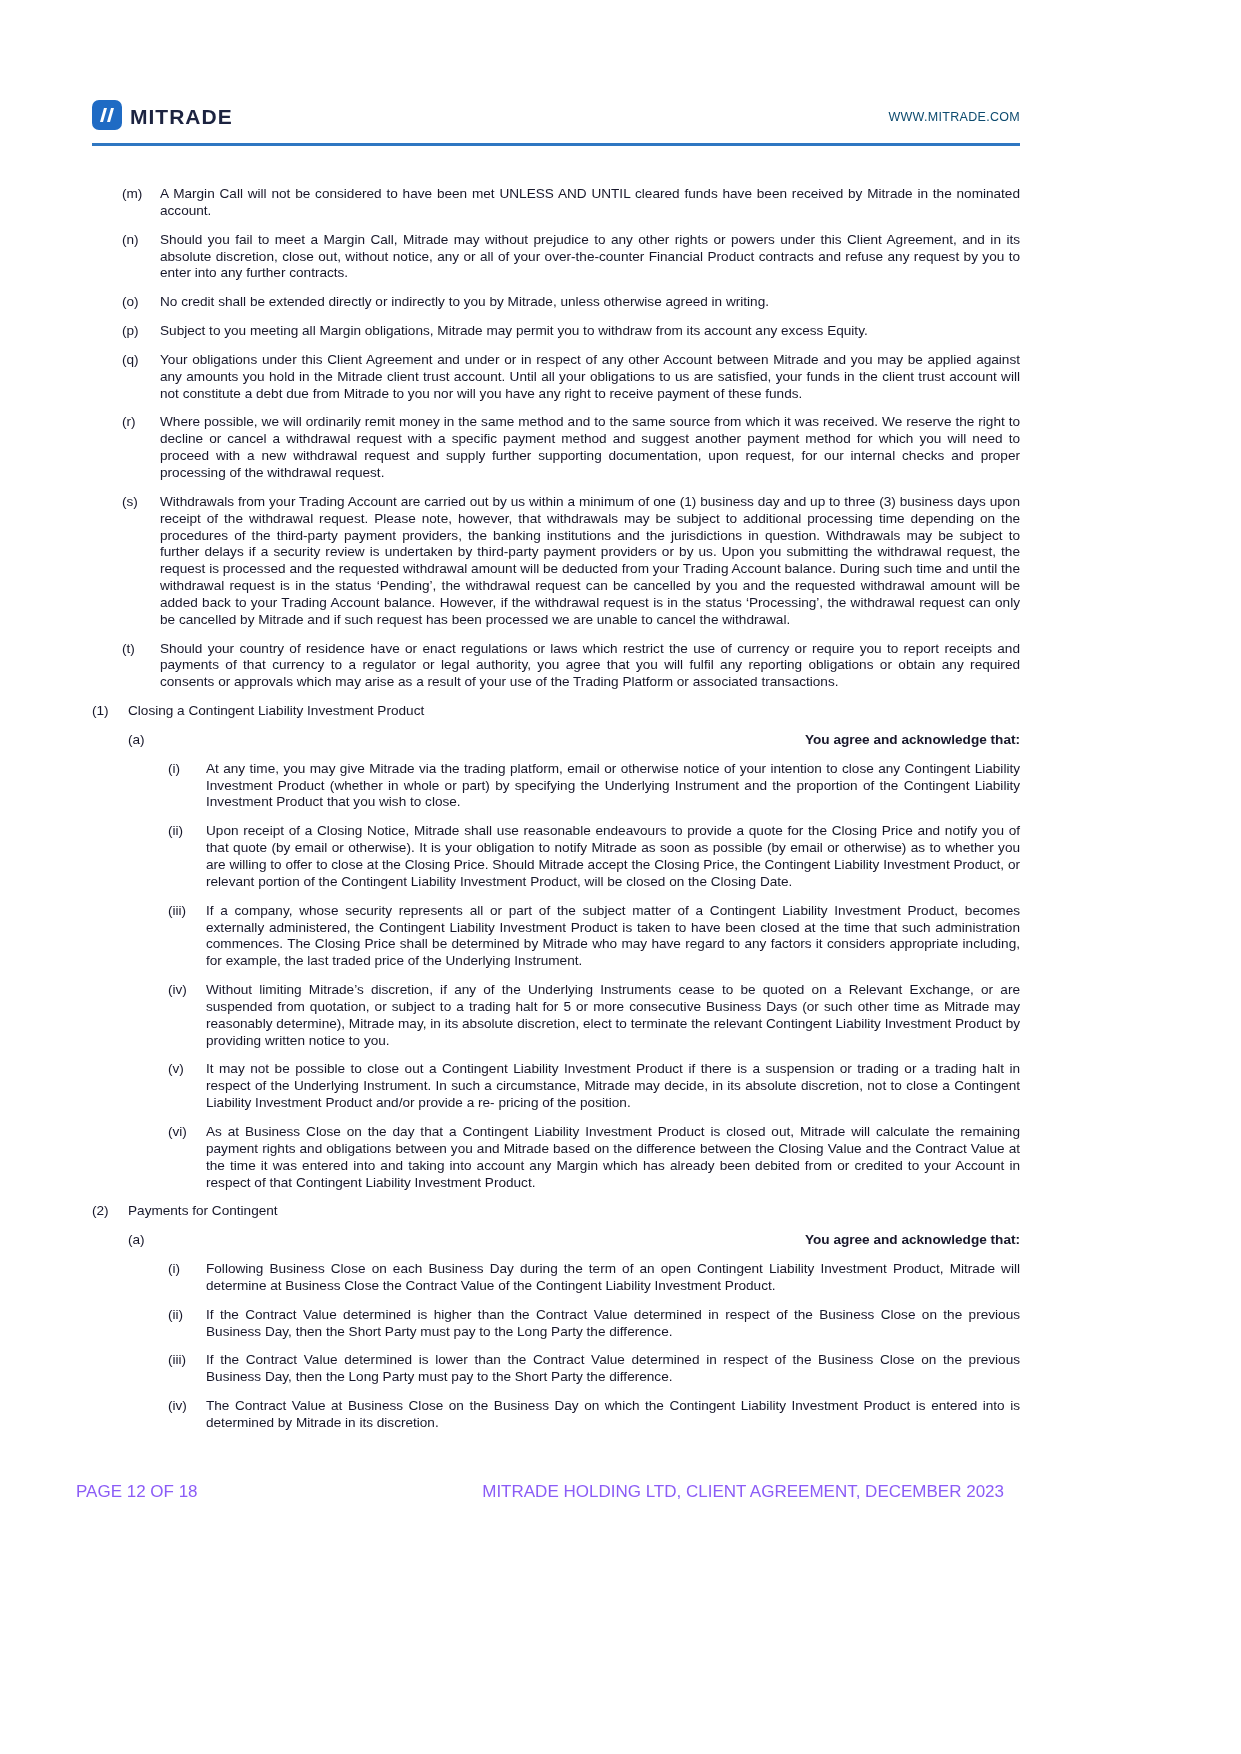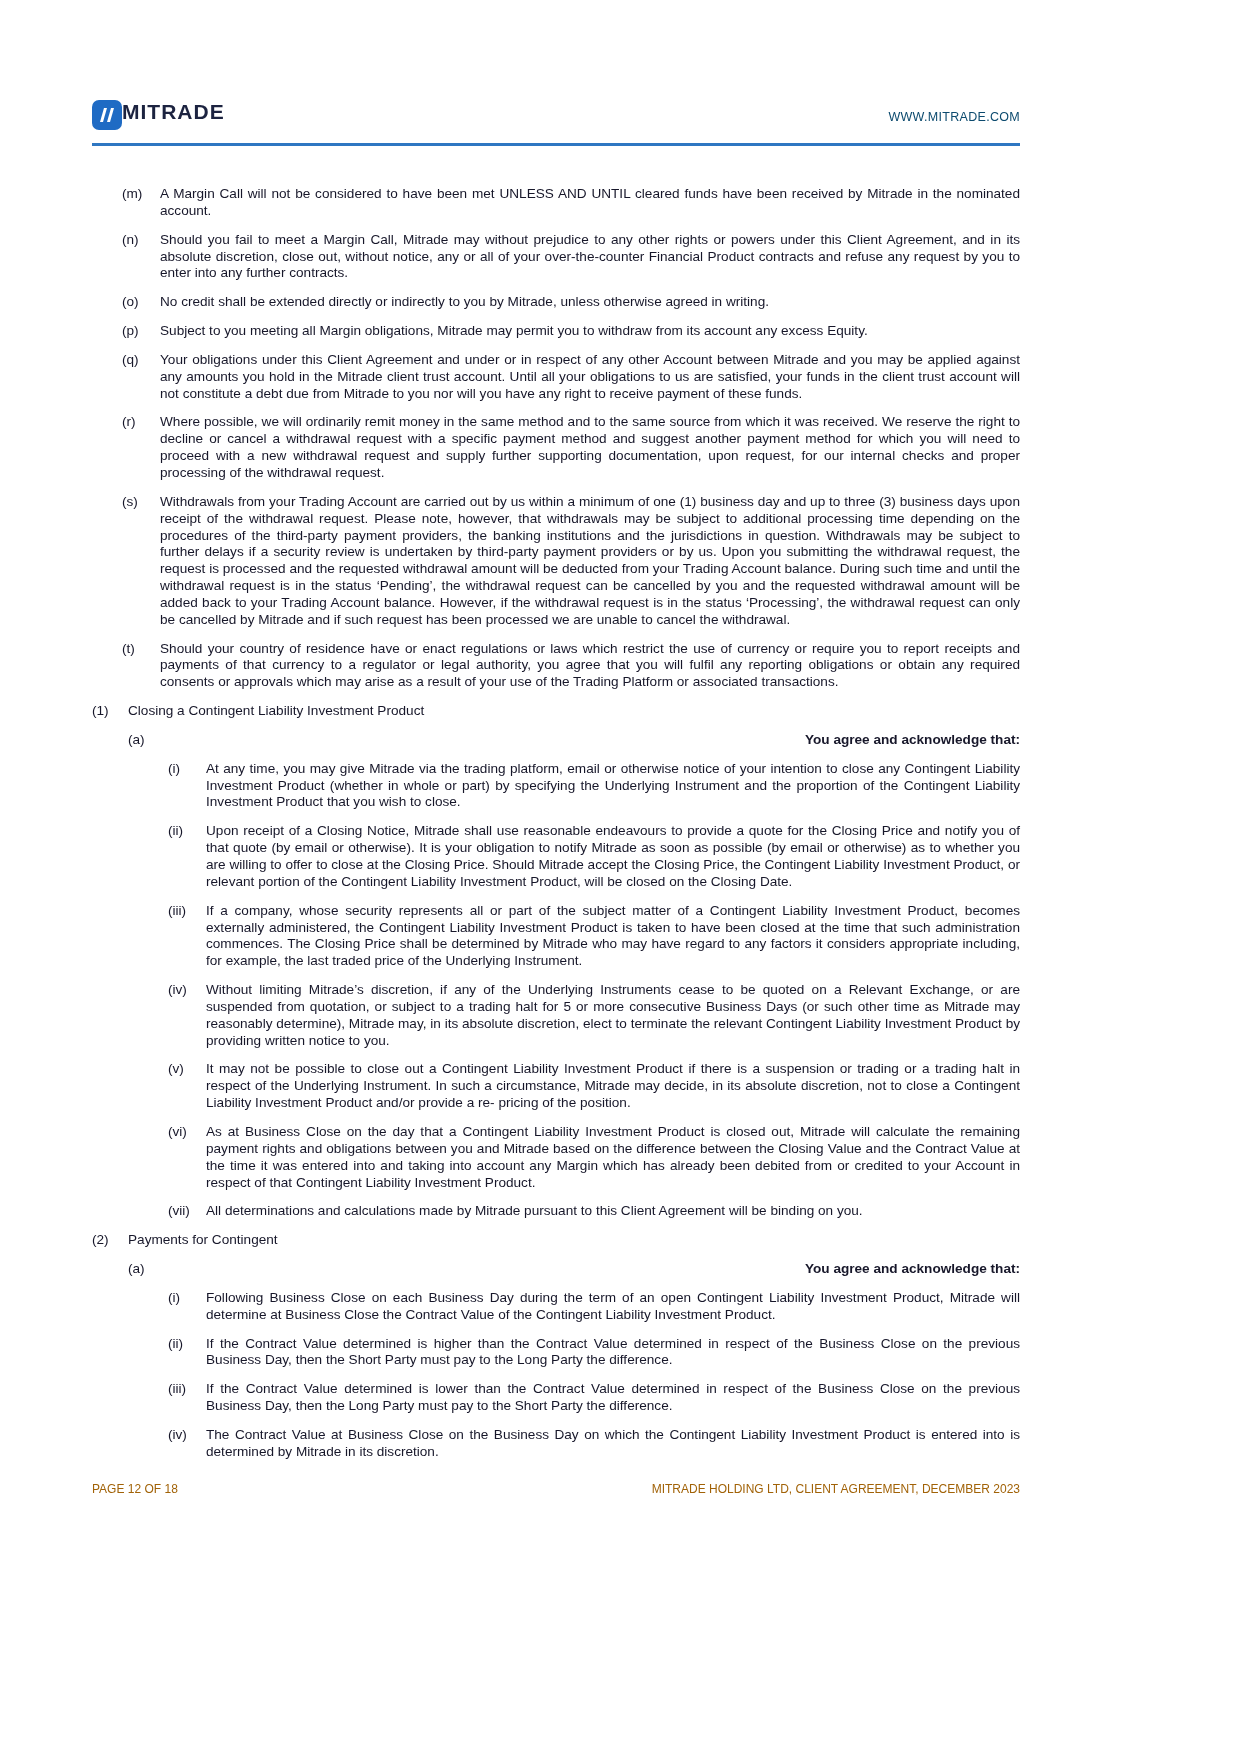--- a/index.html
+++ b/index.html
@@ -6,21 +6,21 @@
   .page{
     position:relative;
     width:1241px;height:1754px;
     background:#ffffff;
     font-family:"Liberation Sans", sans-serif;
     color:#17172a;
     overflow:hidden;
   }
   .content{position:absolute;left:92px;top:0;width:928px;}
   .header{display:flex;justify-content:space-between;align-items:center;padding-top:100px;}
-  .brand{display:flex;gap:0;}
+  .brand{display:flex;align-items:center;gap:8px;}
   .brand-name{font-size:21px;font-weight:bold;letter-spacing:1px;color:#1c2340;}
   .site-url{font-size:12.5px;color:#0c4a6e;letter-spacing:.3px;}
   .rule{border-top:3px solid #2f77c2;margin-top:9px;}
   .clauses{margin-top:40px;}
   .row{display:flex;margin-bottom:12px;font-size:13.6px;line-height:1.24;}
   .row .lbl{flex:0 0 38px;}
   .row .txt{flex:1;text-align:justify;}
   .lvl-letter{margin-left:30px;}
   .lvl-letter .lbl{flex:0 0 38px;}
   .section-title{
@@ -29,23 +29,23 @@
   }
   .lvl-num{margin-left:0;}
   .lvl-num .lbl{flex:0 0 36px;}
   .lvl-num .txt{text-align:left;}
   .lvl-alpha{margin-left:36px;}
   .lvl-alpha .lbl{flex:0 0 40px;}
   .lvl-alpha .txt{text-align:right;font-weight:bold;}
   .lvl-roman{margin-left:76px;}
   .lvl-roman .lbl{flex:0 0 38px;}
   .footer{
-    position:absolute;left:92px;top:1482px;width:928px;
+    position:absolute;left:76px;top:1482px;width:928px;
     display:flex;justify-content:space-between;
-    font-size:12px;color:#a16207;
+    font-size:17px;color:#8b5cf6;
   }
 </style>
 </head>
 <body>
 
 <div class="page">
   <div class="content">
 
     <div class="header">
       <div class="brand">
@@ -124,24 +124,20 @@
         <div class="txt">Without limiting Mitrade’s discretion, if any of the Underlying Instruments cease to be quoted on a Relevant Exchange, or are suspended from quotation, or subject to a trading halt for 5 or more consecutive Business Days (or such other time as Mitrade may reasonably determine), Mitrade may, in its absolute discretion, elect to terminate the relevant Contingent Liability Investment Product by providing written notice to you.</div>
       </div>
       <div class="row lvl-roman">
         <span class="lbl">(v)</span>
         <div class="txt">It may not be possible to close out a Contingent Liability Investment Product if there is a suspension or trading or a trading halt in respect of the Underlying Instrument. In such a circumstance, Mitrade may decide, in its absolute discretion, not to close a Contingent Liability Investment Product and/or provide a re- pricing of the position.</div>
       </div>
       <div class="row lvl-roman">
         <span class="lbl">(vi)</span>
         <div class="txt">As at Business Close on the day that a Contingent Liability Investment Product is closed out, Mitrade will calculate the remaining payment rights and obligations between you and Mitrade based on the difference between the Closing Value and the Contract Value at the time it was entered into and taking into account any Margin which has already been debited from or credited to your Account in respect of that Contingent Liability Investment Product.</div>
       </div>
-      <div class="row lvl-roman">
-        <span class="lbl">(vii)</span>
-        <div class="txt">All determinations and calculations made by Mitrade pursuant to this Client Agreement will be binding on you.</div>
-      </div>
     </div>
 
     <div>
       <div class="row lvl-num">
         <span class="lbl">(2)</span>
         <div class="txt">Payments for Contingent</div>
       </div>
       <div class="row lvl-alpha">
         <span class="lbl">(a)</span>
         <div class="txt">You agree and acknowledge that:</div>

